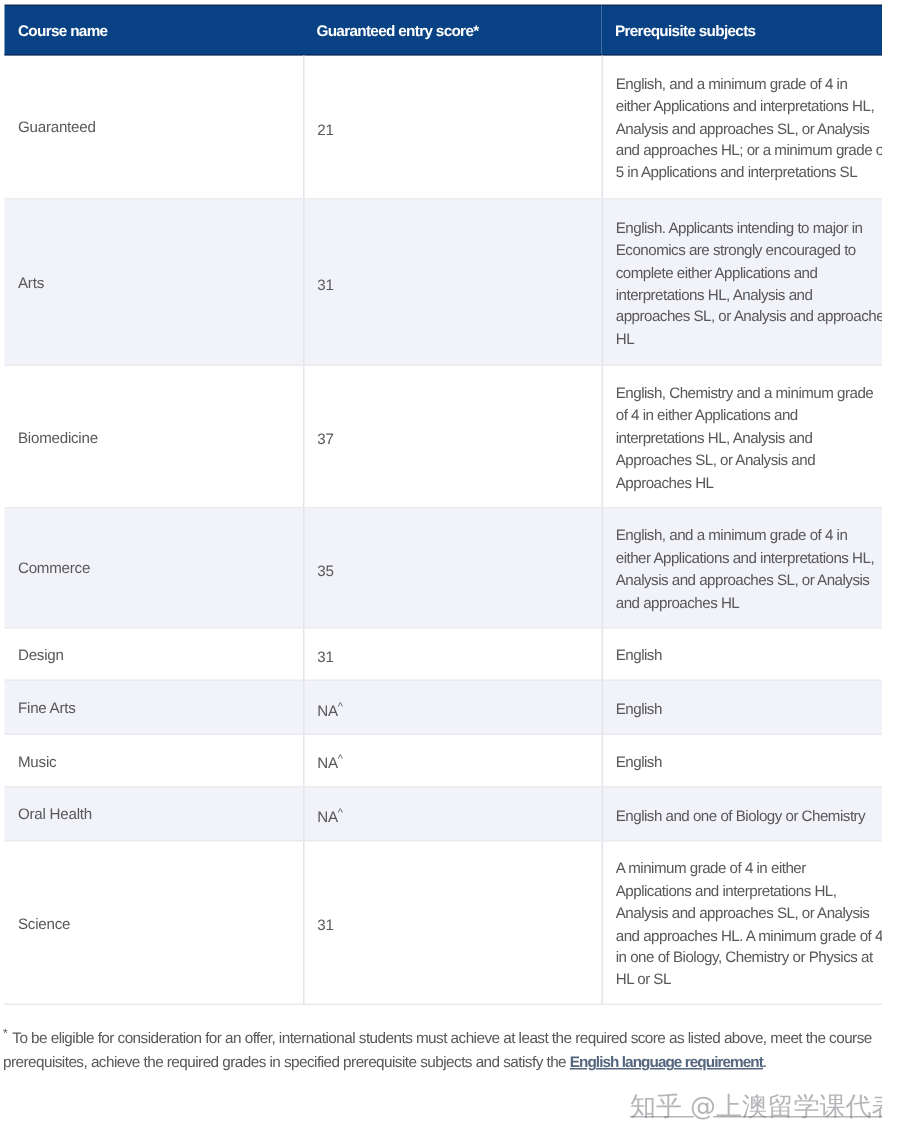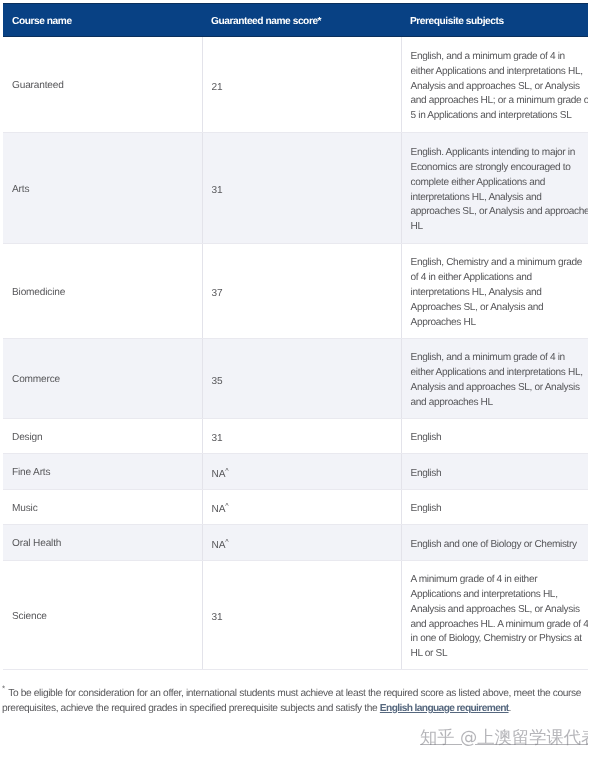--- a/index.html
+++ b/index.html
@@ -110,21 +110,21 @@
 
   <table class="course-table">
     <colgroup>
       <col class="c-course">
         <col class="c-score">
         <col class="c-prereq">
     </colgroup>
     <thead>
       <tr>
         <th>Course name</th>
-        <th>Guaranteed name score*</th>
+        <th>Guaranteed entry score*</th>
         <th>Prerequisite subjects</th>
       </tr>
     </thead>
     <tbody>
       <tr class="odd row-0">
         <td class="col-course">Guaranteed</td>
         <td class="col-score"><span>21</span><span class="sup"></span></td>
         <td class="col-prereq">English, and a minimum grade of 4 in
 either Applications and interpretations HL,
 Analysis and approaches SL, or Analysis

